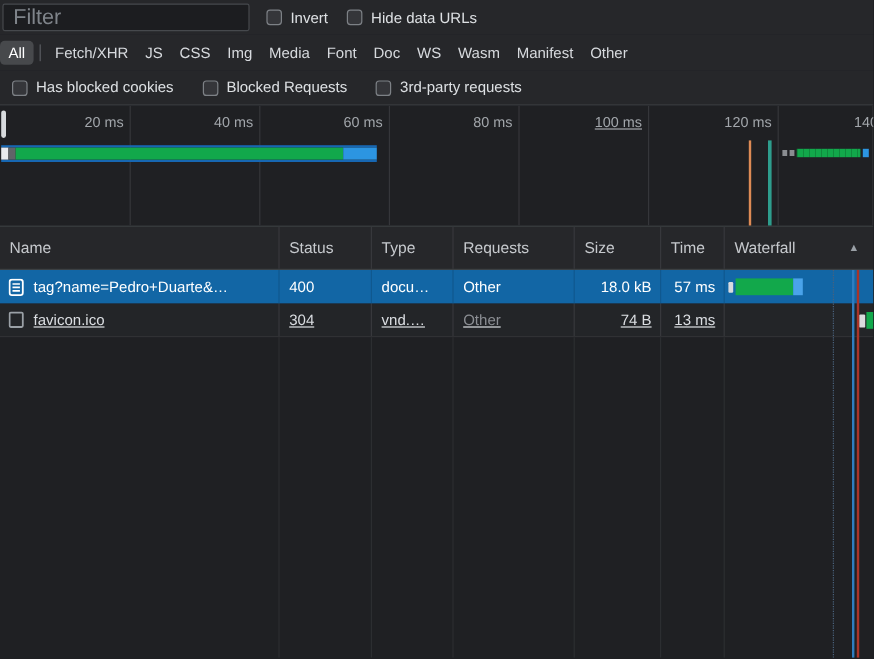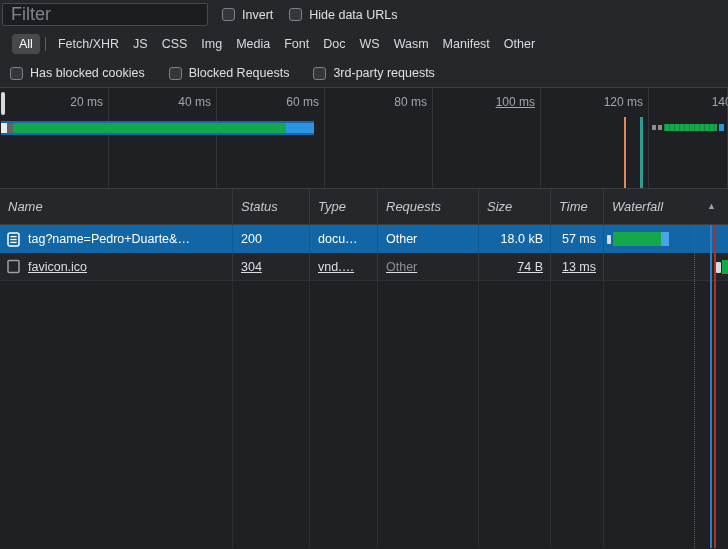--- a/index.html
+++ b/index.html
@@ -2,21 +2,21 @@
 <html style="--selected_row_blue: #1266a5; --waterfall_green: #12a84b; --waterfall_blue: #4aa3ea; --overview_bar_border_blue: #1767b2; --overview_marker_orange: #de8b55; --overview_marker_teal: #2e9d8d; --dcl_line_blue: #2e7dc0; --load_line_red: #a83429;"><head>
 <meta charset="utf-8">
 <style>
   html,body{margin:0;padding:0;background:#202124;}
   *{box-sizing:border-box;font-family:"Liberation Sans", sans-serif;}
   .app{position:relative;width:728px;height:549px;background:#202124;overflow:hidden;color:#dde0e3;}
 
   
   .tb{display:flex;align-items:center;background:#26272a;}
   .tb1{height:29px;padding-left:2px;}
-  .tb2{height:30px;padding-left:12px;}
+  .tb2{height:30px;padding-left:0;}
   .tb3{height:29px;padding-left:10px;border-bottom:1px solid #3c4043;}
   .filter-input{width:206px;height:23px;background:#1c1d20;border:1px solid #46494d;border-radius:2px;
     color:#dadce0;font-size:18px;padding:0 8px;outline:none;}
   .filter-input::placeholder{color:#7f848a;}
   .cbgrp{display:flex;align-items:center;gap:7px;margin-left:16px;cursor:default;}
   .cbgrp.first{margin-left:14px;}
   .cbgrp.nml{margin-left:0;margin-right:24px;}
   .cbbox{width:13px;height:13px;border:1.5px solid #7d8186;border-radius:3px;background:#35363a;flex:0 0 auto;}
   .cblabel{font-size:12.5px;color:#dde0e3;white-space:nowrap;}
 
@@ -40,21 +40,21 @@
   .ov-bar2-green{position:absolute;left:664px;top:36px;width:53px;height:7px;background:var(--waterfall_green);
     background-image:repeating-linear-gradient(90deg, rgba(0,0,0,.18) 0 1px, transparent 1px 5px);}
   .ov-bar2-blue{position:absolute;left:719px;top:36px;width:5px;height:7px;background:#2c95e1;}
   .ov-marker{position:absolute;top:29px;height:72px;}
   .mk-orange{left:624px;width:2px;background:var(--overview_marker_orange);}
   .mk-teal{left:640px;width:3px;background:var(--overview_marker_teal);}
 
   
   .thead{display:flex;height:36px;background:#26272a;border-bottom:1px solid #3c4043;}
   .th{font-size:13px;color:#c6c9cd;line-height:35px;padding-left:8px;border-right:1px solid #37383c;
-    white-space:nowrap;overflow:hidden;position:relative;cursor:default;font-style:italic;}
+    white-space:nowrap;overflow:hidden;position:relative;cursor:default;}
   .c0{width:233px;} .c1{width:77px;} .c2{width:68px;} .c3{width:101px;} .c4{width:72px;} .c5{width:53px;}
   .c6{width:124px;border-right:none;}
   .sort-arrow{position:absolute;right:12px;top:0;font-size:9px;color:#9aa0a6;}
 
   .rows-area{position:relative;height:323px;background:#1f2023;}
   .row{display:flex;height:28px;font-size:12.5px;}
   .row .cell{padding-left:8px;line-height:28px;white-space:nowrap;overflow:hidden;border-right:1px solid #37383c;}
   .row .num{text-align:right;padding-right:7px;padding-left:2px;}
   .row.sel{background:var(--selected_row_blue);color:#fff;}
   .row.sel .cell{border-right:1px solid #0f588f;}
@@ -172,21 +172,21 @@
     <div class="row sel">
       <div class="cell c0 namecell">
         <svg class="icon-doc" viewBox="0 0 13 15">
           <rect x="1" y="1" width="11" height="13" rx="2" fill="none" stroke="#ffffff" stroke-width="1.5"></rect>
           <line x1="3.4" y1="4.6" x2="9.6" y2="4.6" stroke="#ffffff" stroke-width="1.3"></line>
           <line x1="3.4" y1="7.5" x2="9.6" y2="7.5" stroke="#ffffff" stroke-width="1.3"></line>
           <line x1="3.4" y1="10.4" x2="9.6" y2="10.4" stroke="#ffffff" stroke-width="1.3"></line>
         </svg>
         <span>tag?name=Pedro+Duarte&amp;…</span>
       </div>
-      <div class="cell c1">200</div>
+      <div class="cell c1">400</div>
       <div class="cell c2">docu…</div>
       <div class="cell c3">Other</div>
       <div class="cell c4 num">18.0 kB</div>
       <div class="cell c5 num">57 ms</div>
       <div class="cell c6 wf">
         <span class="wf-tick" style="left:3px"></span>
         <span class="wf-green" style="left:9px;width:48px"></span>
         <span class="wf-blue" style="left:57px;width:8px"></span>
       </div>
     </div>

